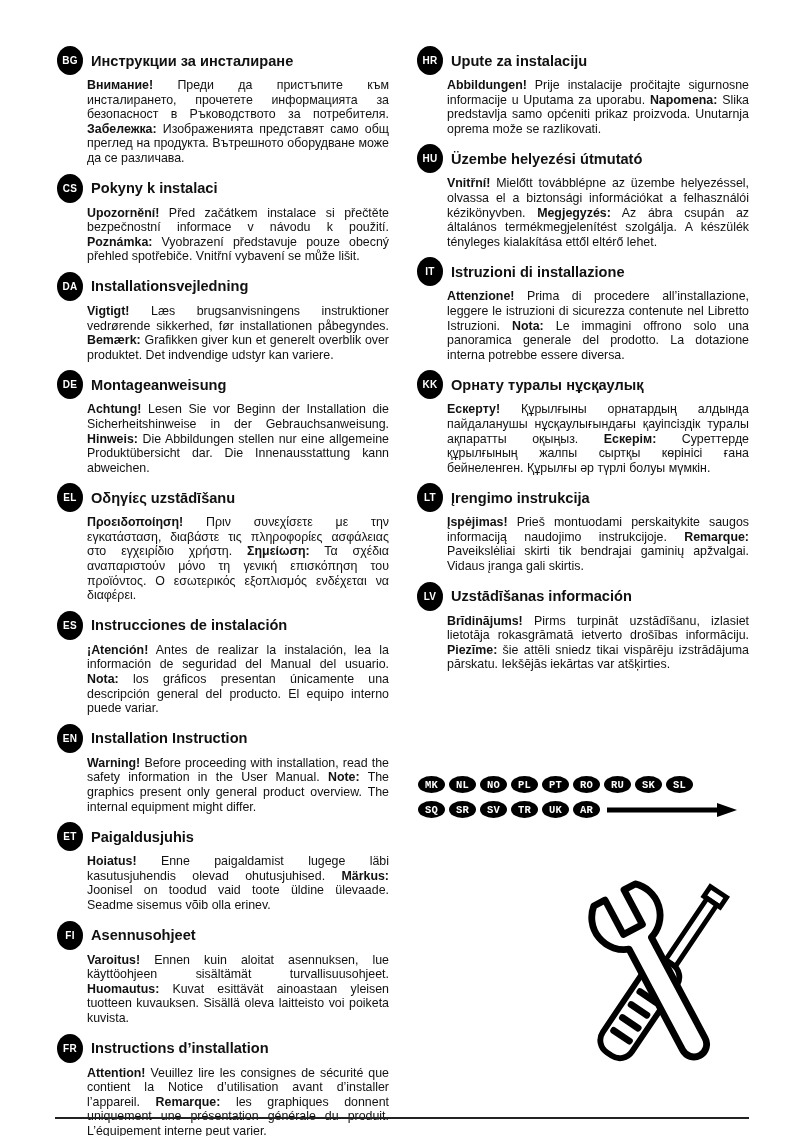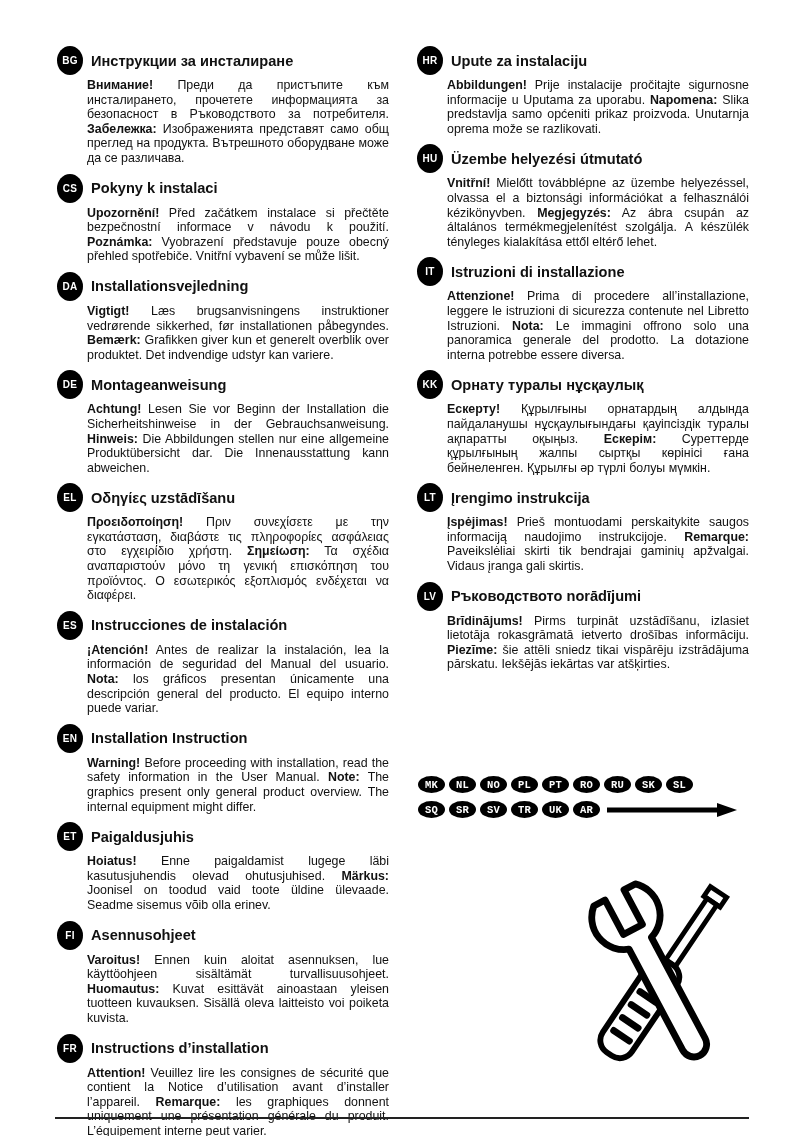--- a/index.html
+++ b/index.html
@@ -152,21 +152,21 @@
         <section class="section">
           <div class="sec-head">
             <span class="badge">LT</span>
             <span class="sec-title">Įrengimo instrukcija</span>
           </div>
           <p class="sec-body"><strong>Įspėjimas!</strong><span> Prieš montuodami perskaitykite saugos informaciją naudojimo instrukcijoje. </span><strong>Remarque:</strong><span> Paveikslėliai skirti tik bendrajai gaminių apžvalgai. Vidaus įranga gali skirtis.</span></p>
         </section>
         <section class="section">
           <div class="sec-head">
             <span class="badge">LV</span>
-            <span class="sec-title">Ръководството norādījumi</span>
+            <span class="sec-title">Uzstādīšanas información</span>
           </div>
           <p class="sec-body"><strong>Brīdinājums!</strong><span> Pirms turpināt uzstādīšanu, izlasiet lietotāja rokasgrāmatā ietverto drošības informāciju. </span><strong>Piezīme:</strong><span> šie attēli sniedz tikai vispārēju izstrādājuma pārskatu. Iekšējās iekārtas var atšķirties.</span></p>
         </section>
       </div>
   </div>
 
   <div class="more-langs">
     <div class="lang-row">
       <span style="display:contents"><span class="badge">MK</span><span class="badge">NL</span><span class="badge">NO</span><span class="badge">PL</span><span class="badge">PT</span><span class="badge">RO</span><span class="badge">RU</span><span class="badge">SK</span><span class="badge">SL</span></span>
     </div>

